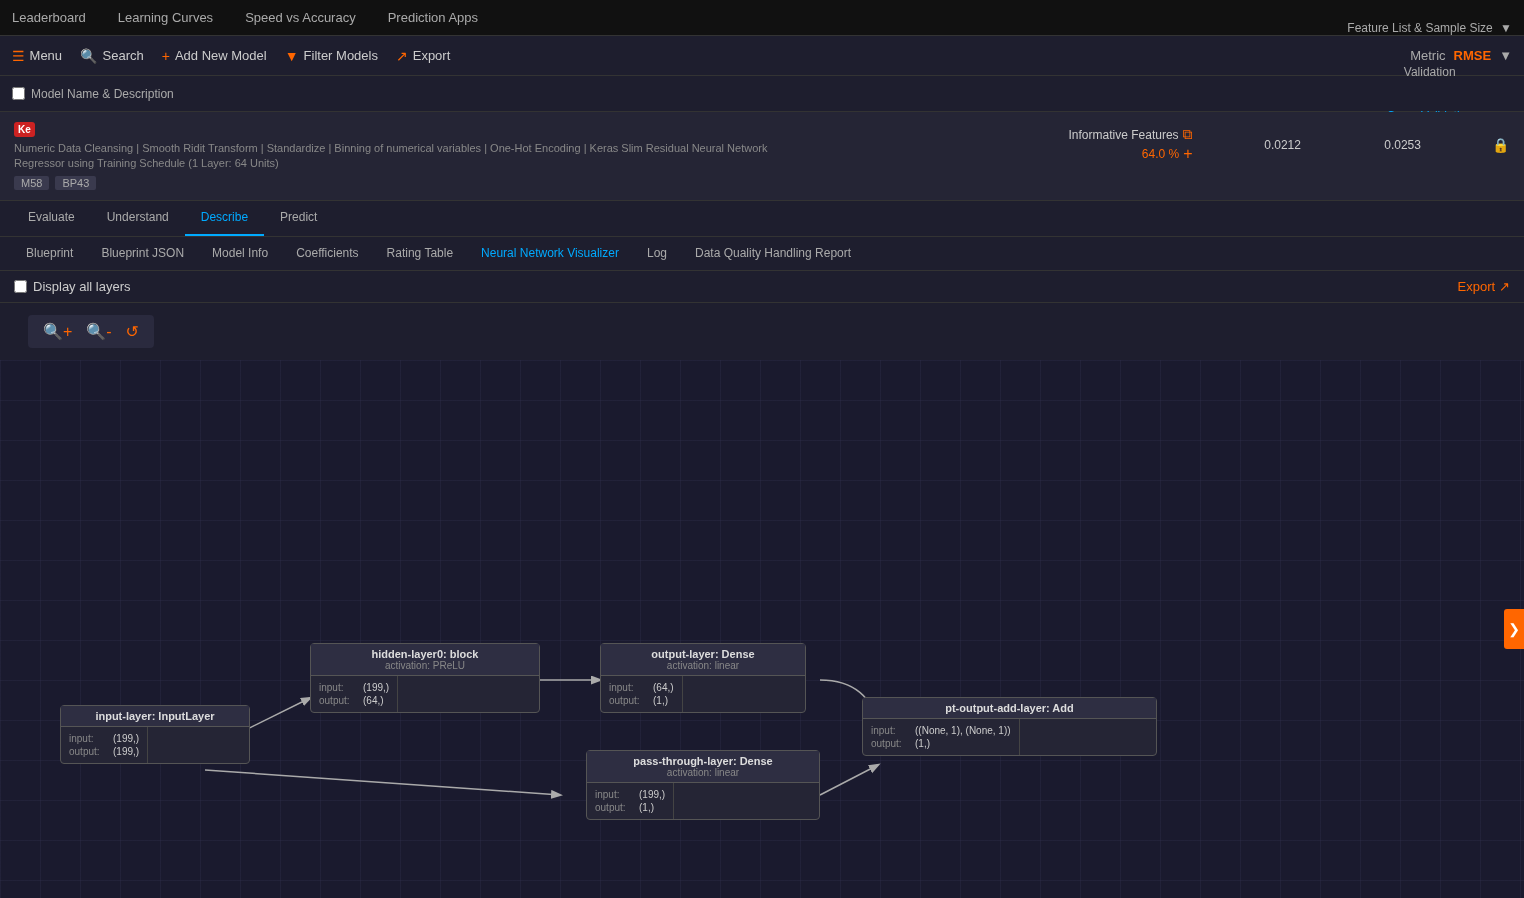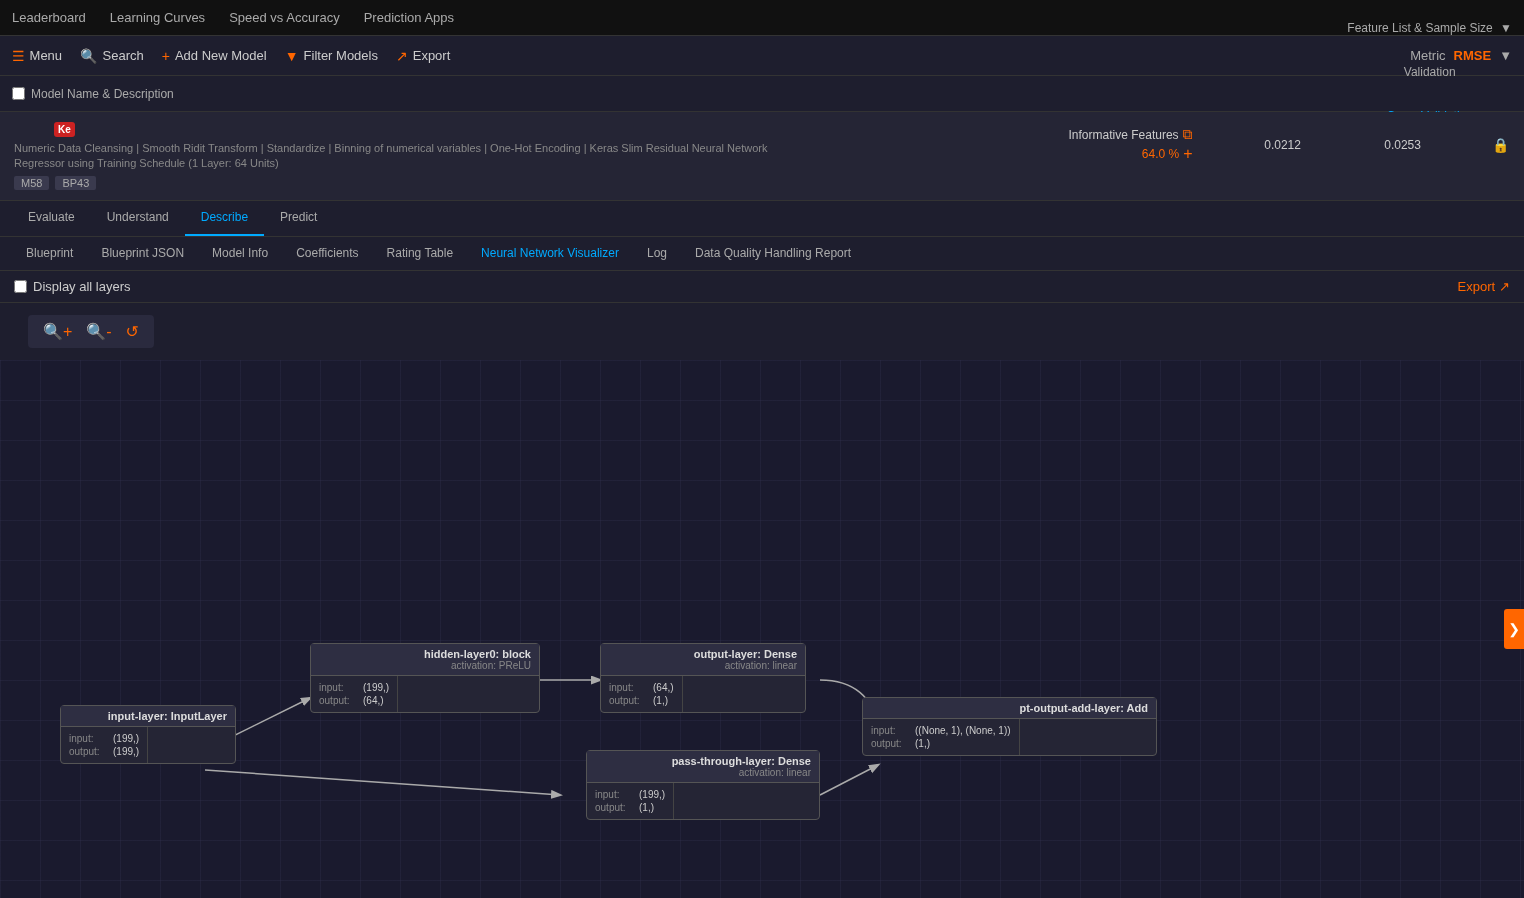--- a/index.html
+++ b/index.html
@@ -5,21 +5,21 @@
     * { box-sizing: border-box; margin: 0; padding: 0; }
     body { background: #1a1a2e; color: #ccc; font-family: 'Segoe UI', Arial, sans-serif; font-size: 13px; overflow: hidden; }
 
     
     .top-nav {
       background: #111;
       display: flex;
       align-items: center;
       height: 36px;
       padding: 0 12px;
-      gap: 24px;
+      gap: 32px;
       border-bottom: 1px solid #333;
     }
     .top-nav a {
       color: #aaa;
       text-decoration: none;
       font-size: 13px;
       cursor: pointer;
     }
 
     
@@ -60,21 +60,20 @@
       border-bottom: 1px solid #333;
     }
     .model-header-row label { display: flex; align-items: center; gap: 6px; color: #aaa; font-size: 12px; }
     .feature-list-section { margin-left: auto; display: flex; align-items: center; gap: 30px; flex-direction: column; }
     .col-header { color: #aaa; font-size: 12px; }
     .col-header.active { color: #00aaff; }
     .model-title {
       display: flex;
       align-items: center;
       gap: 8px;
-      margin-left: 40px;
     }
     .model-title-text {
       color: #fff;
       font-size: 14px;
       font-weight: bold;
     }
     .model-icon {
       background: #cc2222;
       color: #fff;
       font-size: 10px;
@@ -182,21 +181,21 @@
       border: 1px solid #555;
       border-radius: 4px;
       font-size: 11px;
     }
     .nn-node-title {
       background: #2e2e42;
       padding: 4px 8px;
       color: #ddd;
       font-size: 11px;
       border-bottom: 1px solid #555;
-      text-align: right;
+      text-align: center;
       font-weight: bold;
     }
     .nn-node-title small {
       display: block;
       color: #888;
       font-size: 10px;
       font-weight: normal;
     }
     .nn-node-body {
       display: flex;
@@ -392,21 +391,21 @@
 
       <line x1="540" y1="320" x2="600" y2="320" stroke="#aaa" stroke-width="1.5" marker-end="url(#arrowhead)"></line>
 
       <path d="M 820 320 Q 870 320 880 370" stroke="#aaa" stroke-width="1.5" fill="none" marker-end="url(#arrowhead)"></path>
 
       <line x1="205" y1="410" x2="560" y2="435" stroke="#aaa" stroke-width="1.5" marker-end="url(#arrowhead)"></line>
 
       <line x1="820" y1="435" x2="878" y2="405" stroke="#aaa" stroke-width="1.5" marker-end="url(#arrowhead)"></line>
     </svg>
 
-    <div class="nn-node" style="left:60px; top:345px; width:176px;">
+    <div class="nn-node" style="left:60px; top:345px; width:190px;">
       <div class="nn-node-title">
         <span>input-layer: InputLayer</span>
       </div>
       <div class="nn-node-body">
         <div class="nn-node-left">
           <div class="nn-row">
             <span class="nn-label">input:</span>
             <span class="nn-value">(199,)</span>
           </div>
           <div class="nn-row">

